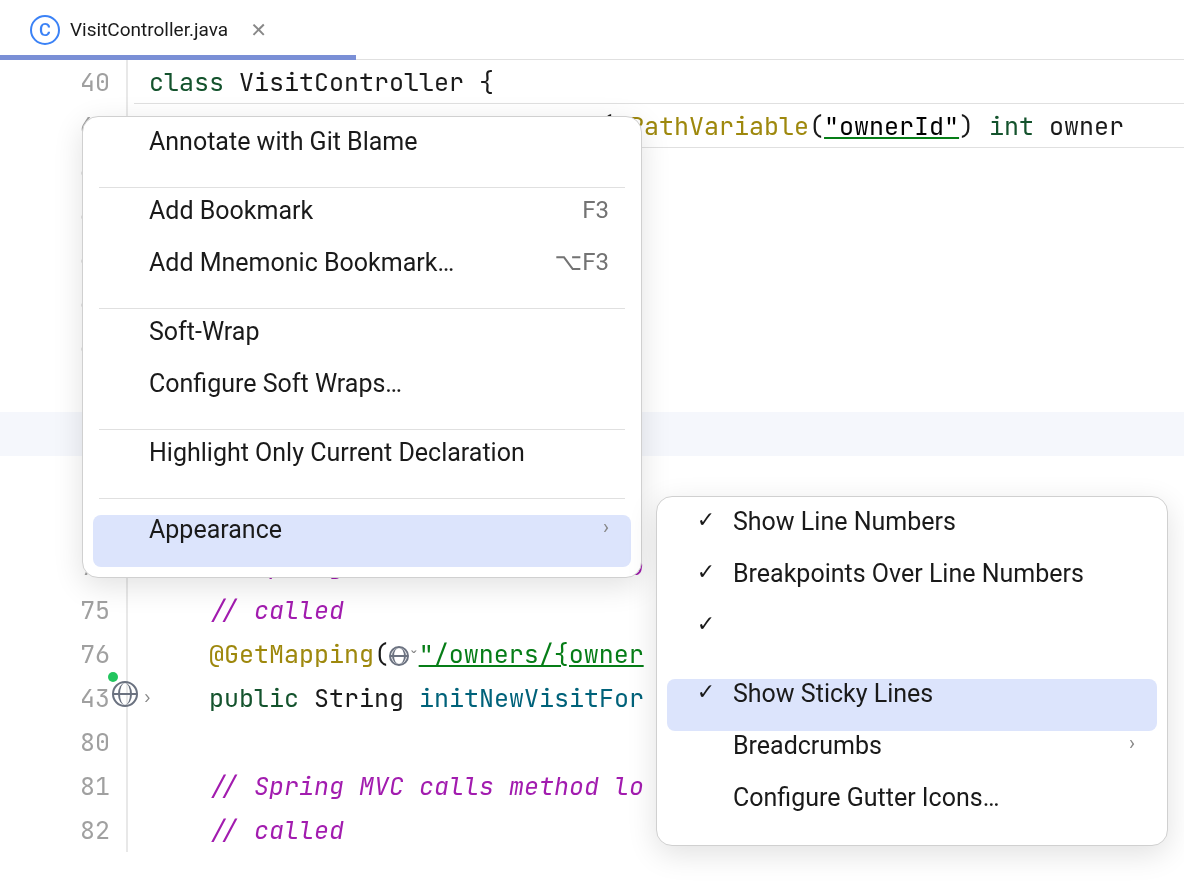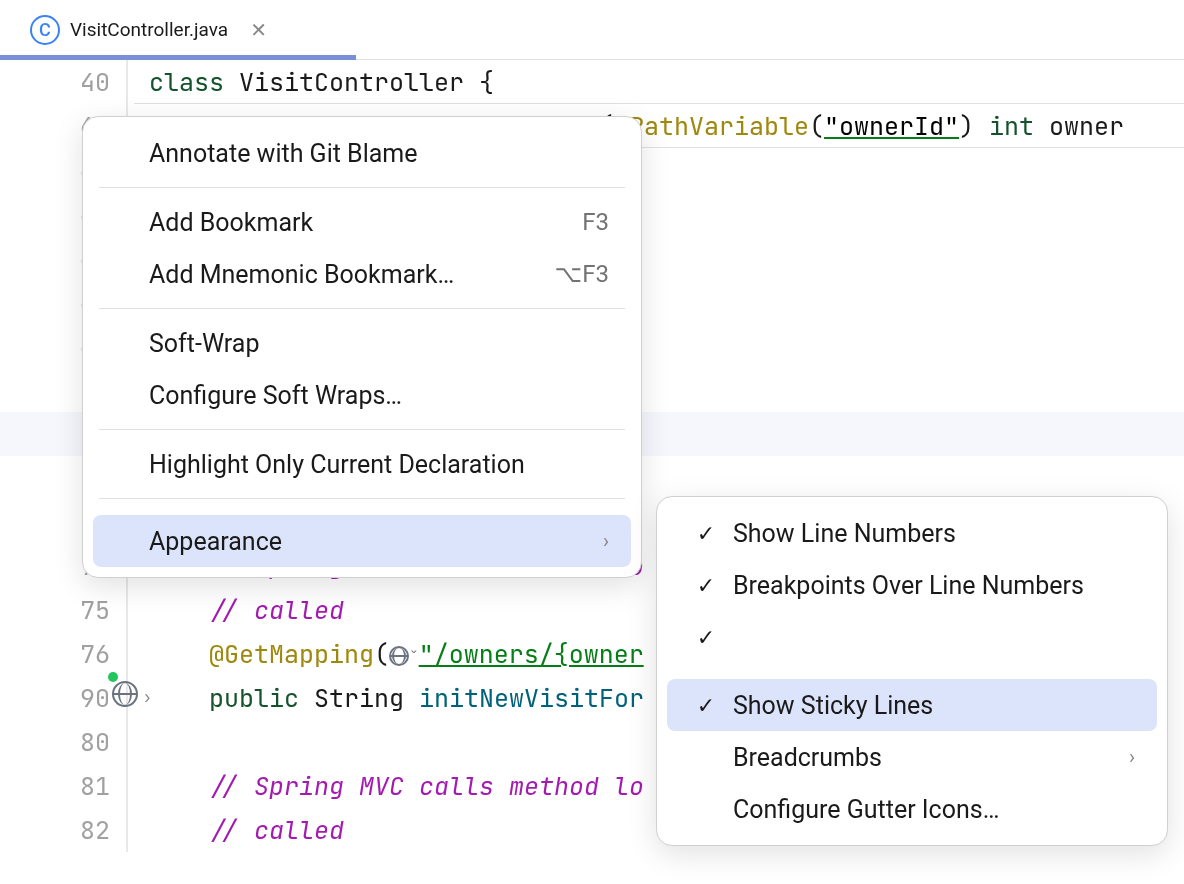--- a/index.html
+++ b/index.html
@@ -118,21 +118,20 @@
     top: 116px;
     width: 560px;
   }
   .menu-sub {
     left: 656px;
     top: 496px;
     width: 512px;
   }
   .menu-item {
     display: flex;
-    align-items: center;
     height: 52px;
     padding: 0 22px 0 20px;
     margin: 0 10px;
     border-radius: 8px;
     font-size: 25px;
     color: #1a1a1a;
     cursor: default;
   }
   .menu-item.hovered {
     background: #dce4fc;
@@ -213,21 +212,21 @@
     <div class="gutter-line">68</div>
     <div class="gutter-line">69</div>
     <div class="gutter-line">70</div>
     <div class="gutter-line hl-line-gutter">71</div>
     <div class="gutter-line">72</div>
     <div class="gutter-line">73</div>
     <div class="gutter-line">74</div>
     <div class="gutter-line">75</div>
     <div class="gutter-line">76</div>
     <div class="gutter-line">
-      <span>90</span>
+      <span>43</span>
       <span class="gutter-icons">
         <span style="position:relative;display:inline-block">
           <span class="globe-icon"></span>
           <span class="green-dot"></span>
         </span>
         <span class="small-chevron">›</span>
       </span>
     </div>
     <div class="gutter-line">80</div>
     <div class="gutter-line">81</div>

